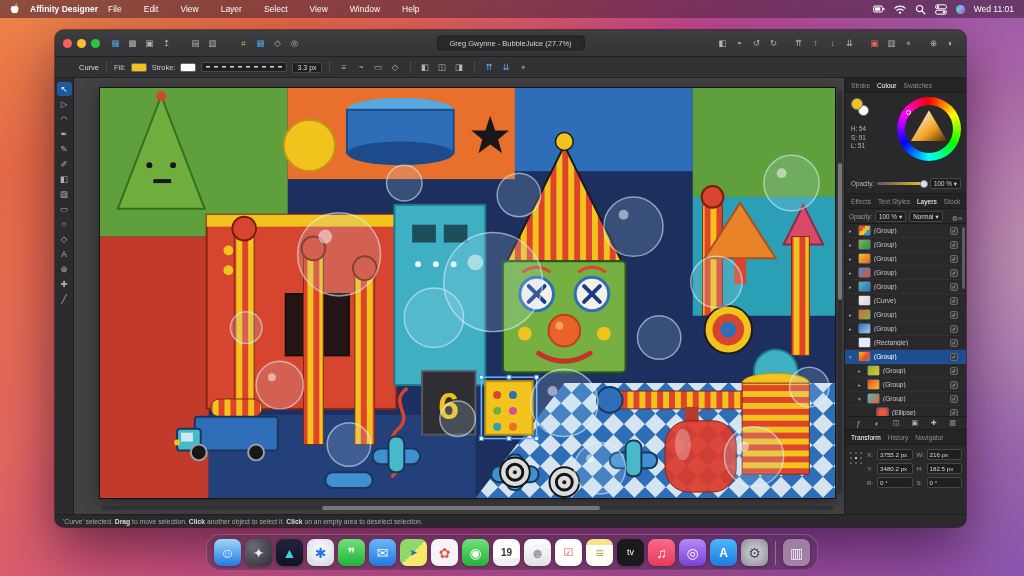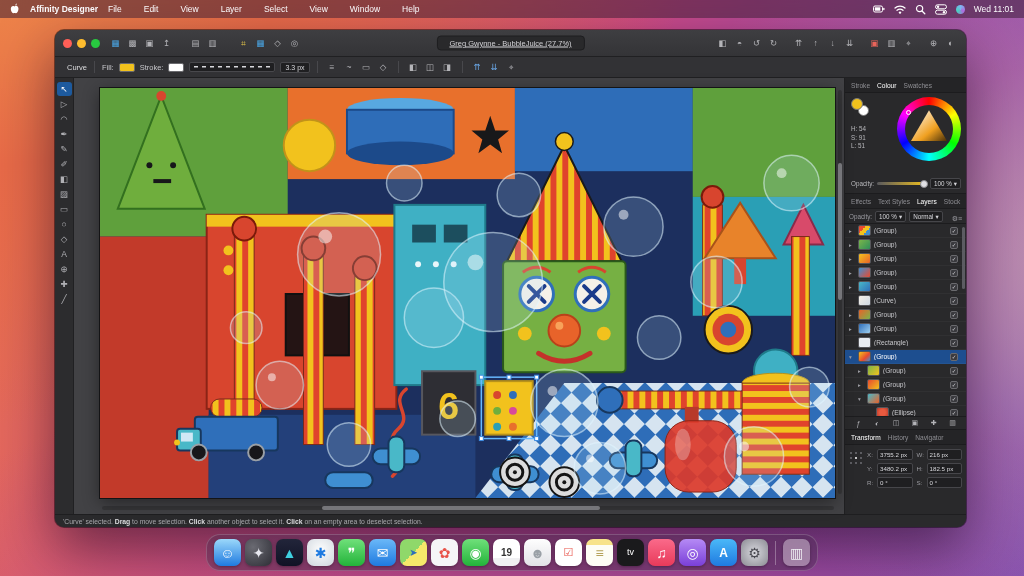--- a/index.html
+++ b/index.html
@@ -38,25 +38,25 @@
     border-bottom:1px solid #202022; display:flex; align-items:center;
     padding:0 8px; position:relative; }
   .lights { display:flex; gap:5px; margin-right:8px; }
   .light { width:9px; height:9px; border-radius:50%; }
   .l-close{ background:#ff5f57; } .l-min{ background:#febc2e; } .l-zoom{ background:#28c840; }
   .tgroup { display:flex; gap:2px; }
   .tb-btn { min-width:15px; height:15px; display:flex; align-items:center; justify-content:center;
     color:#b4b4b8; font-size:8.5px; border-radius:3px; }
   .title-pill { position:absolute; left:50%; top:50%; transform:translate(-50%,-50%);
     background:#29292b; border:1px solid #1e1e20; border-radius:4px;
-    padding:2px 12px; font-size:7.5px; color:#d2d2d6; white-space:nowrap;text-decoration:underline; }
+    padding:2px 12px; font-size:7.5px; color:#d2d2d6; white-space:nowrap; }
 
   
   .contextbar { height:21px; flex:none; background:#323235; border-bottom:1px solid #202022;
-    display:flex; align-items:center; gap:5px; padding:0 12px;
+    display:flex; align-items:center; gap:5px; padding:0 24px;
     font-size:7.5px; color:#c6c6ca; }
   .ctx-label { color:#dcdcde; }
   .sw-fill { width:16px; height:9px; border-radius:2px; border:1px solid #6a6a6e; }
   .sw-stroke { width:16px; height:9px; border-radius:2px; border:1px solid #6a6a6e; background:#fff; }
   .dash-preview { width:86px; height:10px; background-color:#1f1f21; border:1px solid #48484c; border-radius:2px;
     background-image:repeating-linear-gradient(90deg,#d8d8dc 0 4px,transparent 4px 8px);
     background-size:92% 1.5px; background-position:center; background-repeat:no-repeat; }
   .ctx-val { background:#1f1f21; border:1px solid #48484c; border-radius:2px;
     padding:1px 4px; font-size:7px; color:#d8d8dc; white-space:nowrap; }
   .vdiv { width:1px; height:12px; background:#48484c; margin:0 2px; }

